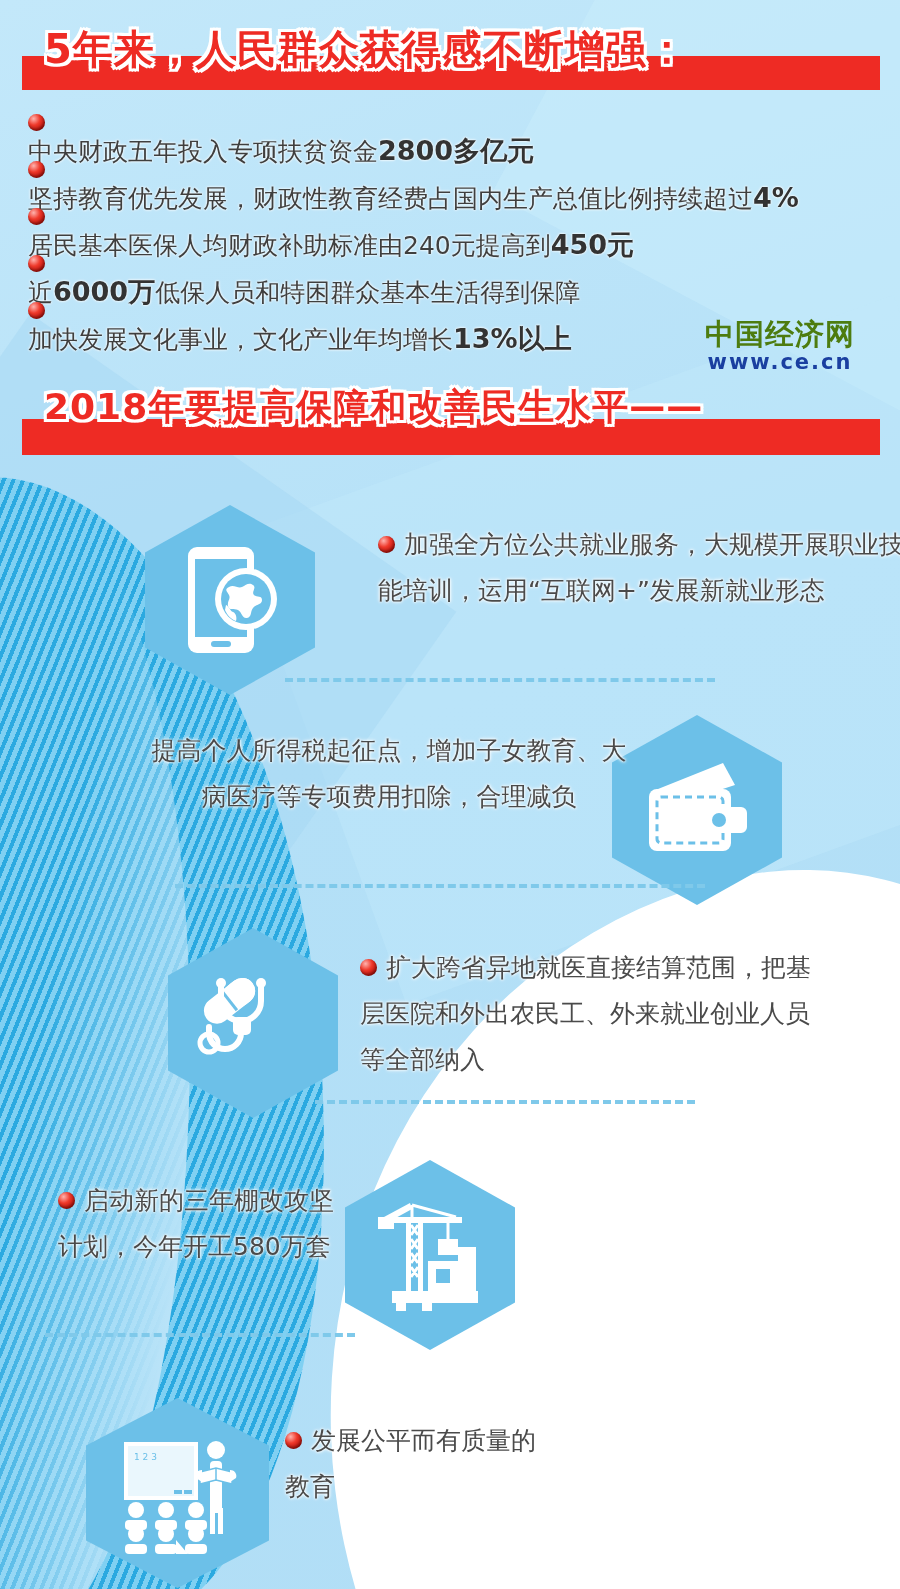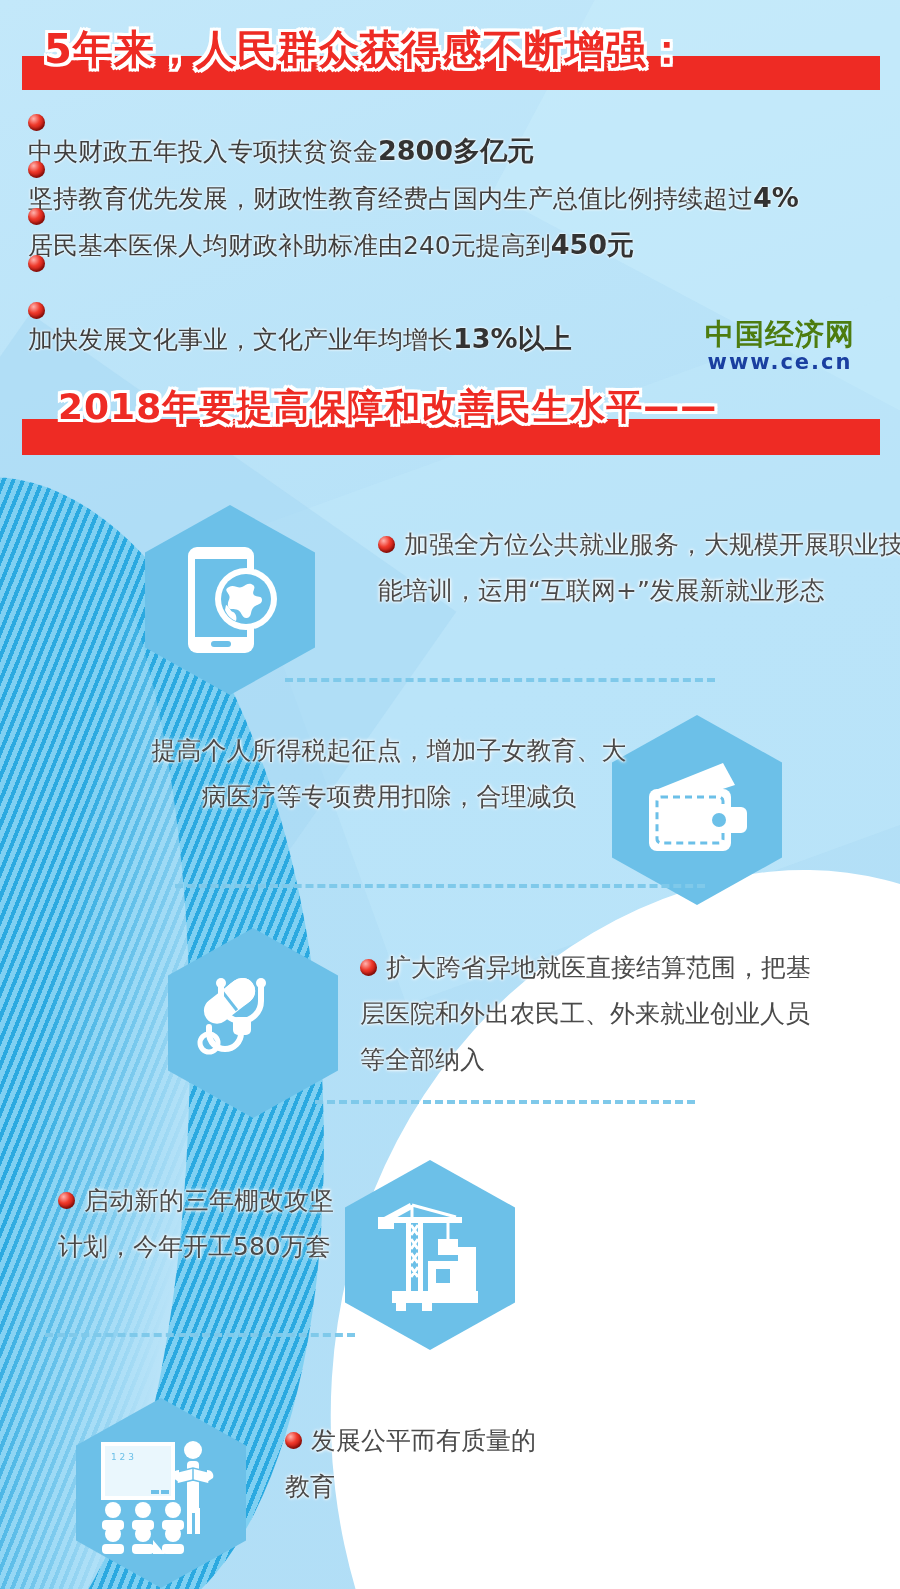--- a/index.html
+++ b/index.html
@@ -68,21 +68,21 @@
       -3px 0 0 #fff, 3px 0 0 #fff, 0 -3px 0 #fff, 0 3px 0 #fff,
       -3px -3px 0 #fff, 3px -3px 0 #fff, -3px 3px 0 #fff, 3px 3px 0 #fff;
   }
 
   #banner-1{top:24px;width:858px;height:66px;}
   #banner-1 .banner-bar{top:32px;width:858px;height:34px;}
   #banner-1 .banner-text{top:-2px;font-size:40px;}
 
   #banner-2{top:383px;width:858px;height:72px;}
   #banner-2 .banner-bar{top:36px;width:858px;height:36px;}
-  #banner-2 .banner-text{top:0px;font-size:36px;margin-left:14px;}
+  #banner-2 .banner-text{top:0px;font-size:36px;}
 
   
   .bullets{position:absolute;left:28px;top:103px;width:860px;}
   .bullet-row{display:flex;align-items:flex-start;height:47px;flex-direction:column;}
   .dot{
     flex:0 0 auto;width:17px;height:17px;margin-top:11px;margin-right:11px;
     border-radius:50%;
     background:
       radial-gradient(circle at 33% 28%, #ffb3ae 0%, #ef3a2c 38%, #b8100a 78%, #7d0704 100%);
     box-shadow:inset -1px -2px 3px rgba(0,0,0,.35);
@@ -145,21 +145,21 @@
   #sec-2 .sep{left:175px;top:884px;width:530px;}
 
   #sec-3 .hex{left:168px;top:928px;}
   #sec-3 .sec-text{left:360px;top:945px;width:460px;}
   #sec-3 .sep{left:315px;top:1100px;width:380px;}
 
   #sec-4 .hex{left:345px;top:1160px;}
   #sec-4 .sec-text{left:58px;top:1178px;width:300px;}
   #sec-4 .sep{left:45px;top:1333px;width:310px;}
 
-  #sec-5 .hex{left:76px;top:1398px;}
+  #sec-5 .hex{left:86px;top:1398px;padding-left:13px;}
   #sec-5 .sec-text{left:285px;top:1418px;width:260px;}
 </style>
 </head>
 <body>
 
 <div class="page">
 
   <div class="bg-layer">
     <div class="bg-pale"></div>
     <div class="bg-diag-a"></div>
@@ -185,20 +185,21 @@
     <div class="bullet-row">
       <span class="dot"></span>
       <span class="bullet-text"><span>坚持教育优先发展，财政性教育经费占国内生产总值比例持续超过</span><b>4%</b><span></span></span>
     </div>
     <div class="bullet-row">
       <span class="dot"></span>
       <span class="bullet-text"><span>居民基本医保人均财政补助标准由240元提高到</span><b>450元</b><span></span></span>
     </div>
     <div class="bullet-row">
       <span class="dot"></span>
+      <span class="bullet-text"><span>近</span><b>6000万</b><span>低保人员和特困群众基本生活得到保障</span></span>
     </div>
     <div class="bullet-row">
       <span class="dot"></span>
       <span class="bullet-text"><span>加快发展文化事业，文化产业年均增长</span><b>13%以上</b><span></span></span>
     </div>
   </div>
 
   <div class="logo">
     <div class="logo-cn">中国经济网</div>
     <div class="logo-url">www.ce.cn</div>

